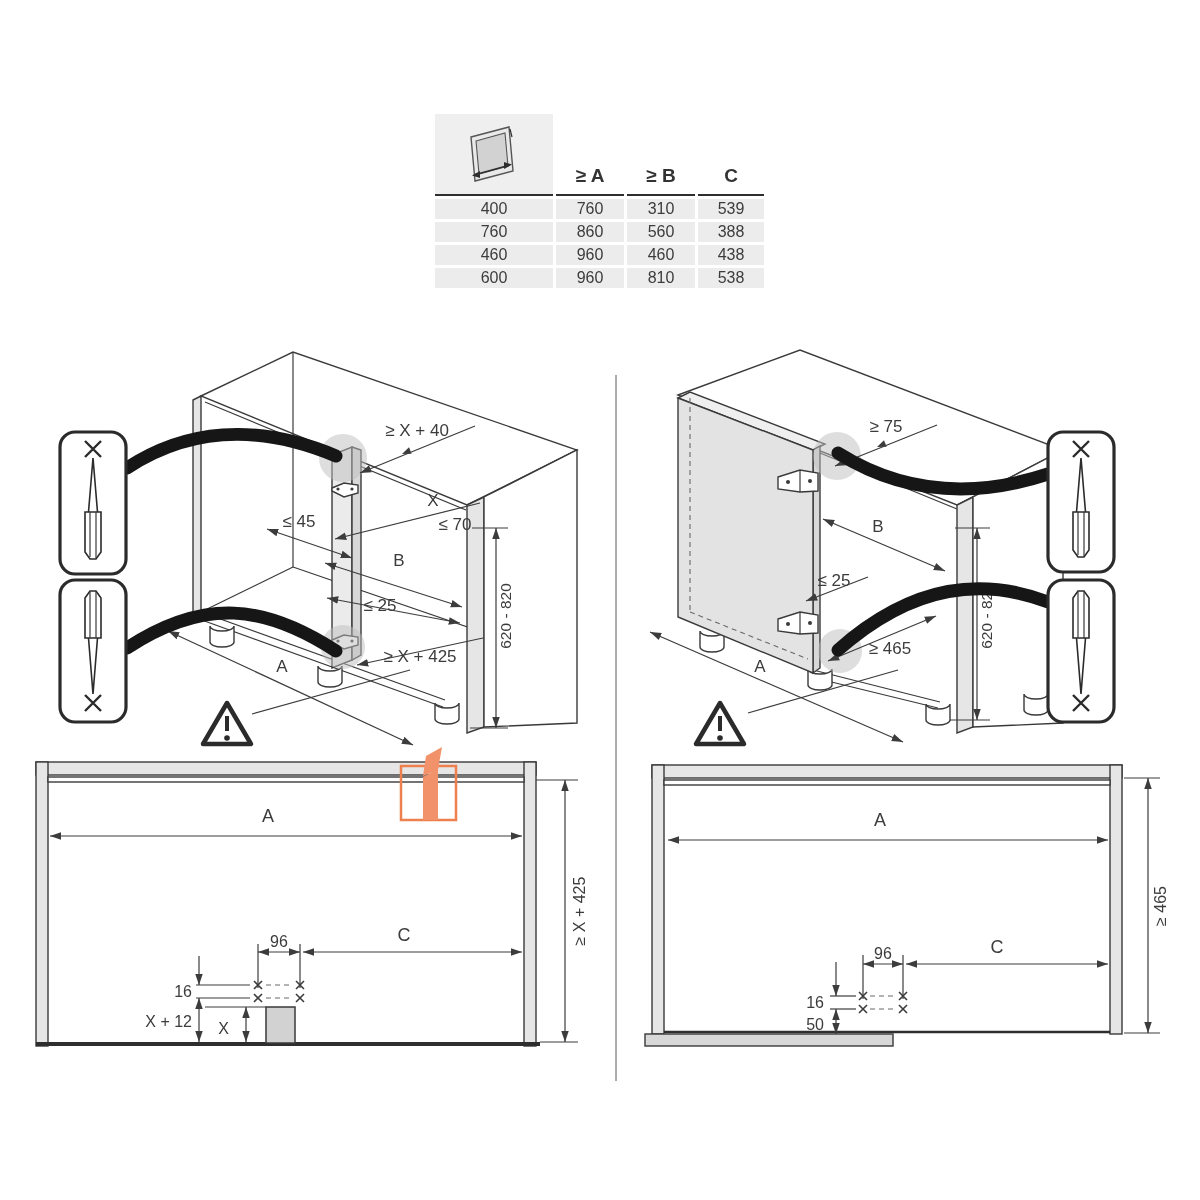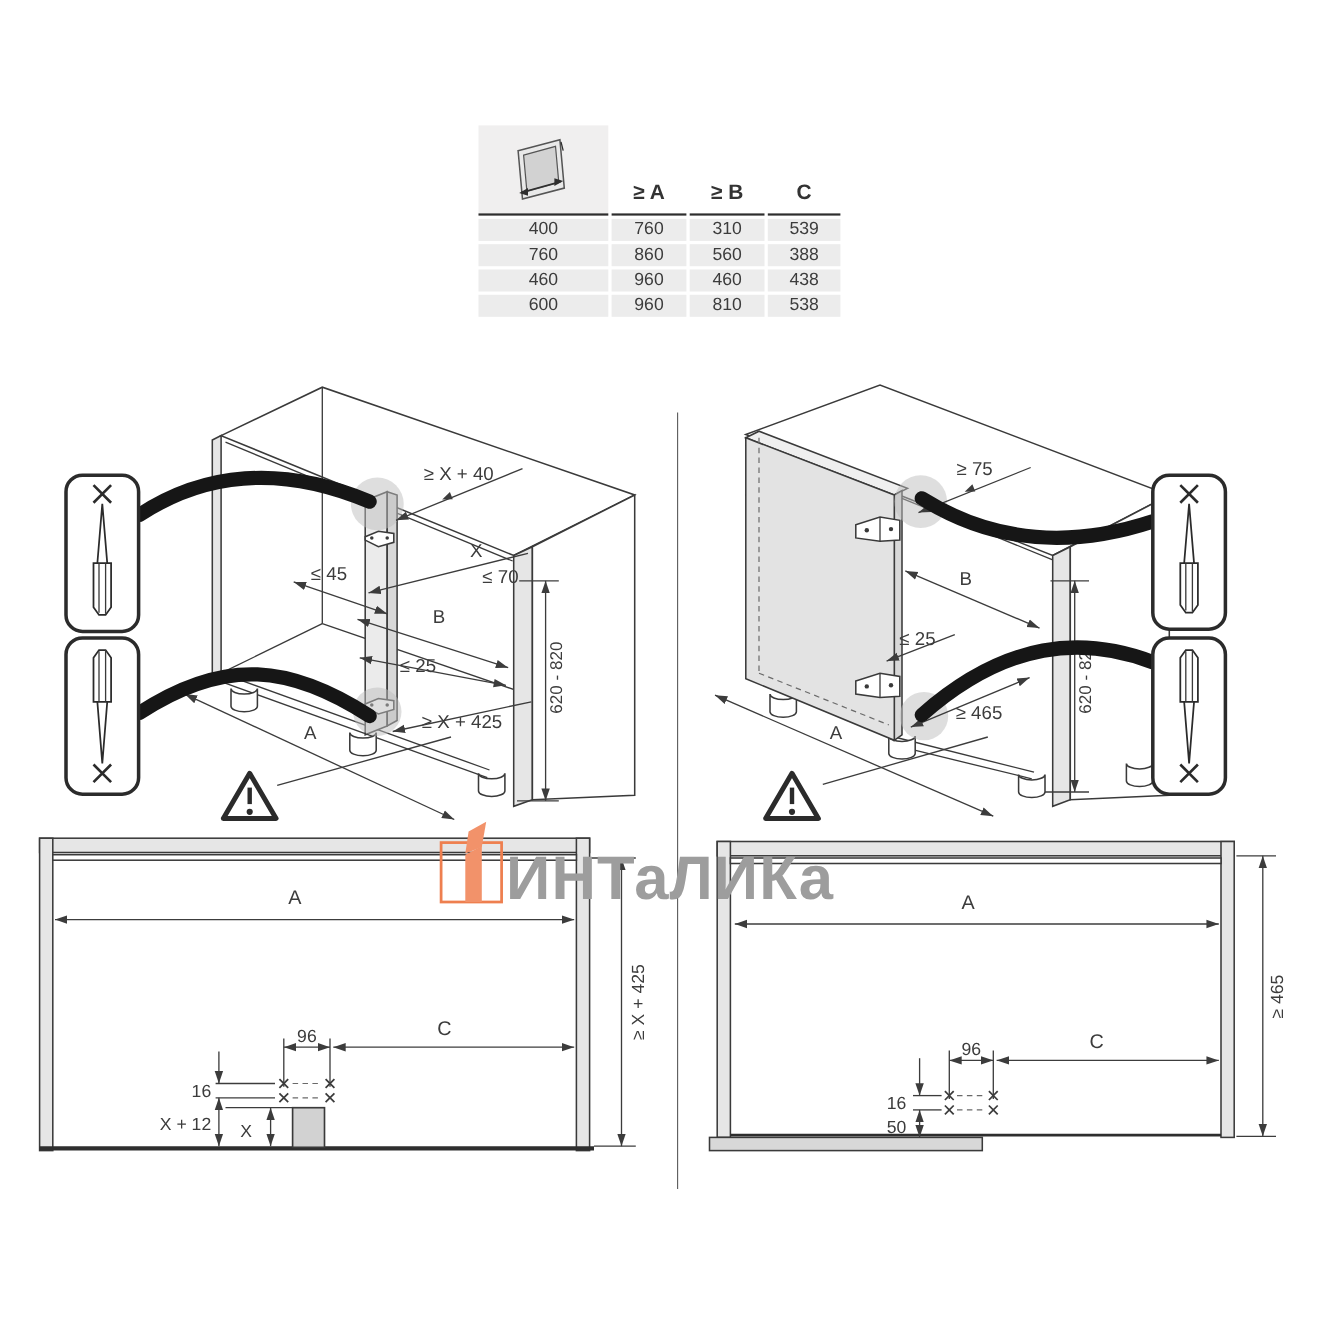--- a/index.html
+++ b/index.html
@@ -324,15 +324,14 @@
   <div class="dcell">960</div>
   <div class="dcell">810</div>
   <div class="dcell">538</div>
 </div>
 
 <svg class="wm-logo" width="64" height="82" viewBox="0 0 64 82">
   <rect x="3" y="22" width="55" height="54" fill="none" stroke="#ee7f4f" stroke-width="2.5"></rect>
   <polygon points="25,33 40,25 40,76 25,76" fill="#f2926a"></polygon>
   <polygon points="25,32 28,12 44,3 40,26" fill="#f2926a"></polygon>
 </svg>
-<div class="wm-text">ИНТаЛИКа</div>
 
 </div>
 
 </body></html>

